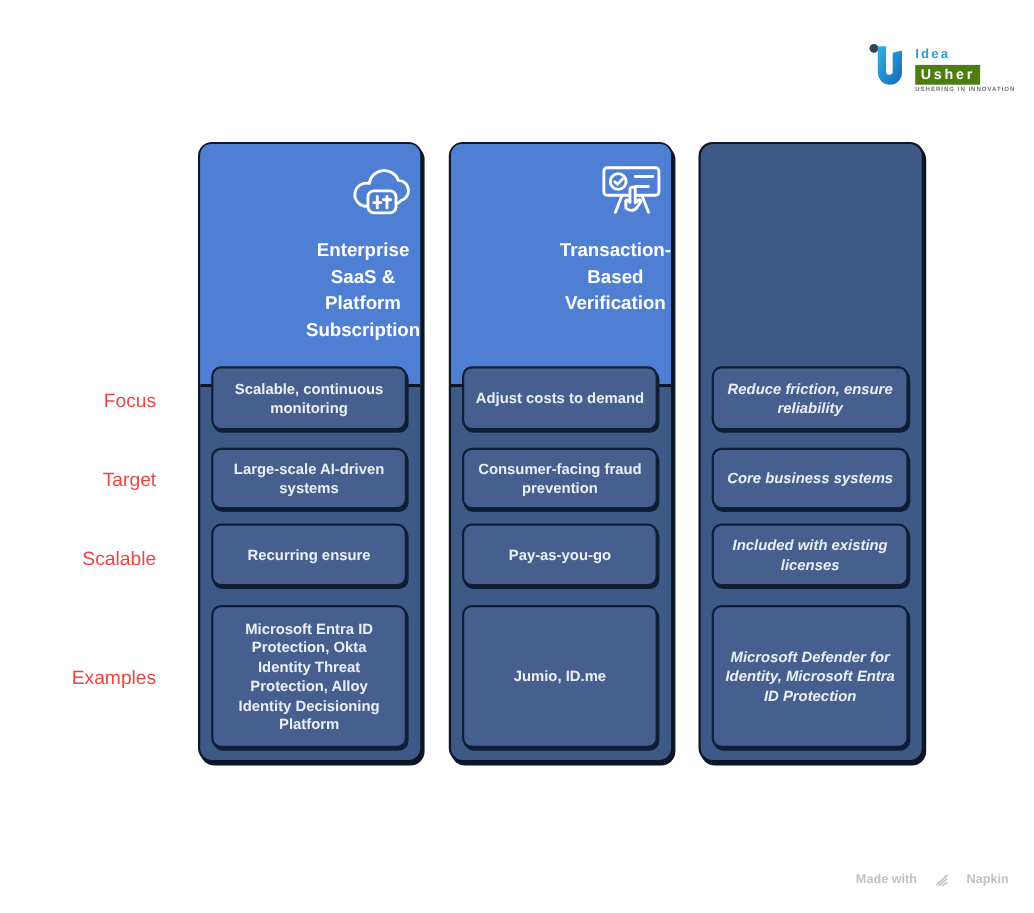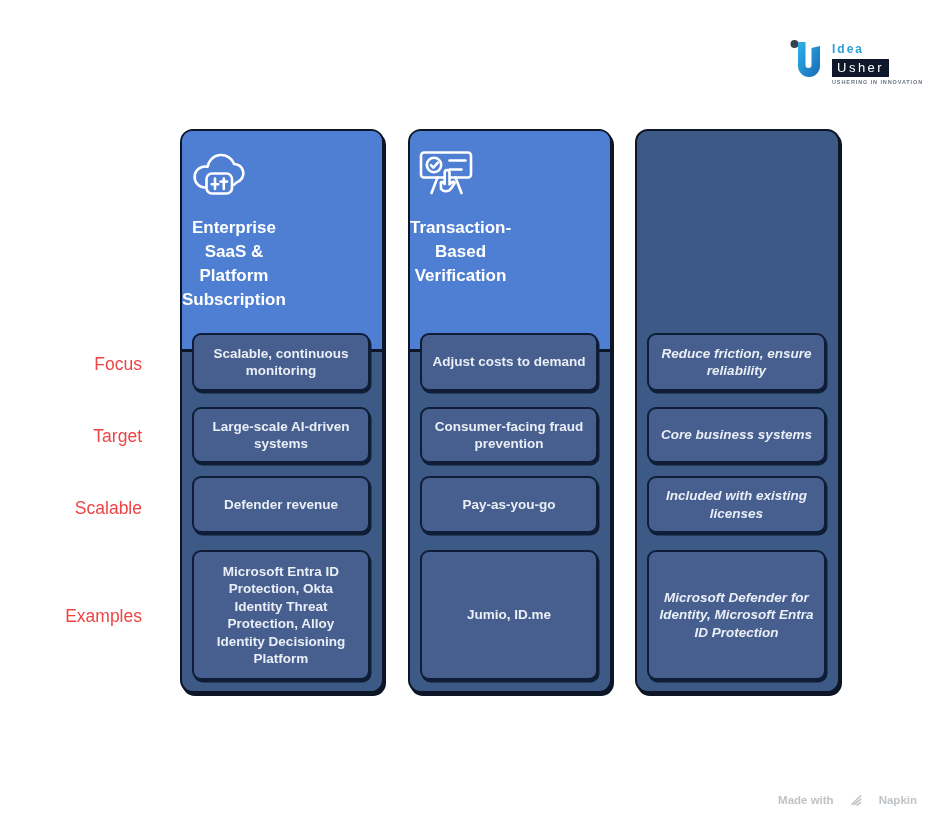--- a/index.html
+++ b/index.html
@@ -6,41 +6,41 @@
   #canvas{
     position:relative;width:940px;height:830px;background:#ffffff;
     font-family:"Liberation Sans","DejaVu Sans",sans-serif;overflow:hidden;
   }
 
   
   .logo{position:absolute;left:788px;top:36px;width:126px;height:62px;display:flex;align-items:flex-start;}
   .logo-mark{width:40px;height:52px;flex:0 0 auto;}
   .logo-text{margin-left:4px;margin-top:6px;}
   .logo-idea{color:#2e9fd4;font-weight:bold;font-size:12px;letter-spacing:2px;line-height:15px;}
-  .logo-usher{margin-top:2px;background:#0f172a;color:#ffffff;font-weight:normal;font-size:13px;
+  .logo-usher{margin-top:2px;background:#4d7c0f;color:#ffffff;font-weight:bold;font-size:13px;
     letter-spacing:2.5px;line-height:16px;padding:1px 5px;display:inline-block;}
   .logo-tagline{margin-top:2px;color:#6b7680;font-size:5.5px;letter-spacing:0.9px;font-weight:bold;white-space:nowrap;}
 
   
   .row-label{position:absolute;left:20px;width:122px;text-align:right;color:#ef4444;
     font-weight:normal;font-size:17.5px;line-height:26px;}
   #label-focus{top:351px;} #label-target{top:423px;} #label-payment{top:495px;} #label-examples{top:603px;}
 
   
   .col{
     position:absolute;top:129px;height:564px;width:204px;box-sizing:border-box;
     background:#3d5a86;border:2px solid #0d1626;border-radius:13px;
     box-shadow:2px 3px 0 0 #0d1626;
   }
   #col-1{left:180px;} #col-2{left:408px;} #col-3{left:635px;width:205px;}
 
   .col-header{
     position:absolute;left:0;top:0;right:0;height:221px;box-sizing:border-box;
     background:#4f7fd3;border-bottom:3px solid #0d1626;border-radius:10px 10px 0 0;
-    display:flex;flex-direction:column;align-items:flex-start;padding-top:17px;
+    display:flex;flex-direction:column;align-items:flex-end;padding-top:17px;
   }
   .col-icon{width:72px;height:58px;flex:0 0 auto;}
   .col-title{
     margin-top:10px;color:#ffffff;font-weight:bold;font-size:17px;line-height:24px;
     text-align:center;white-space:pre-line;
   }
 
   .cell{
     position:absolute;left:10px;width:178px;box-sizing:border-box;
     background:#465f8e;border:2px solid #0f1e36;border-radius:9px;
@@ -99,21 +99,21 @@
         <path d="M33 30.5 V41 M29.7 36.2 H36.3"></path>
         <path d="M41.8 30.5 V41 M38.5 33.6 H45.1"></path>
       </svg>
       <div class="col-title">Enterprise
 SaaS &amp;
 Platform
 Subscription</div>
     </div>
     <div class="cell cell-focus">Scalable, continuous monitoring</div>
     <div class="cell cell-target">Large-scale AI-driven systems</div>
-    <div class="cell cell-payment">Defender revenue</div>
+    <div class="cell cell-payment">Recurring ensure</div>
     <div class="cell cell-examples">Microsoft Entra ID Protection, Okta Identity Threat Protection, Alloy Identity Decisioning Platform</div>
   </div>
 
   <div class="col" id="col-2">
     <div class="col-header">
       <svg class="col-icon" viewBox="0 0 72 58" fill="none" stroke="#ffffff" stroke-width="2.6" stroke-linecap="round" stroke-linejoin="round">
         <rect x="11" y="4.5" width="50" height="25" rx="3"></rect>
         <circle cx="24" cy="17" r="7.2"></circle>
         <path d="M20.9 17.2 l2.4 2.4 l4.6-4.9"></path>
         <path d="M39.5 12.5 H55.5 M39.5 21.5 H51.5"></path>

